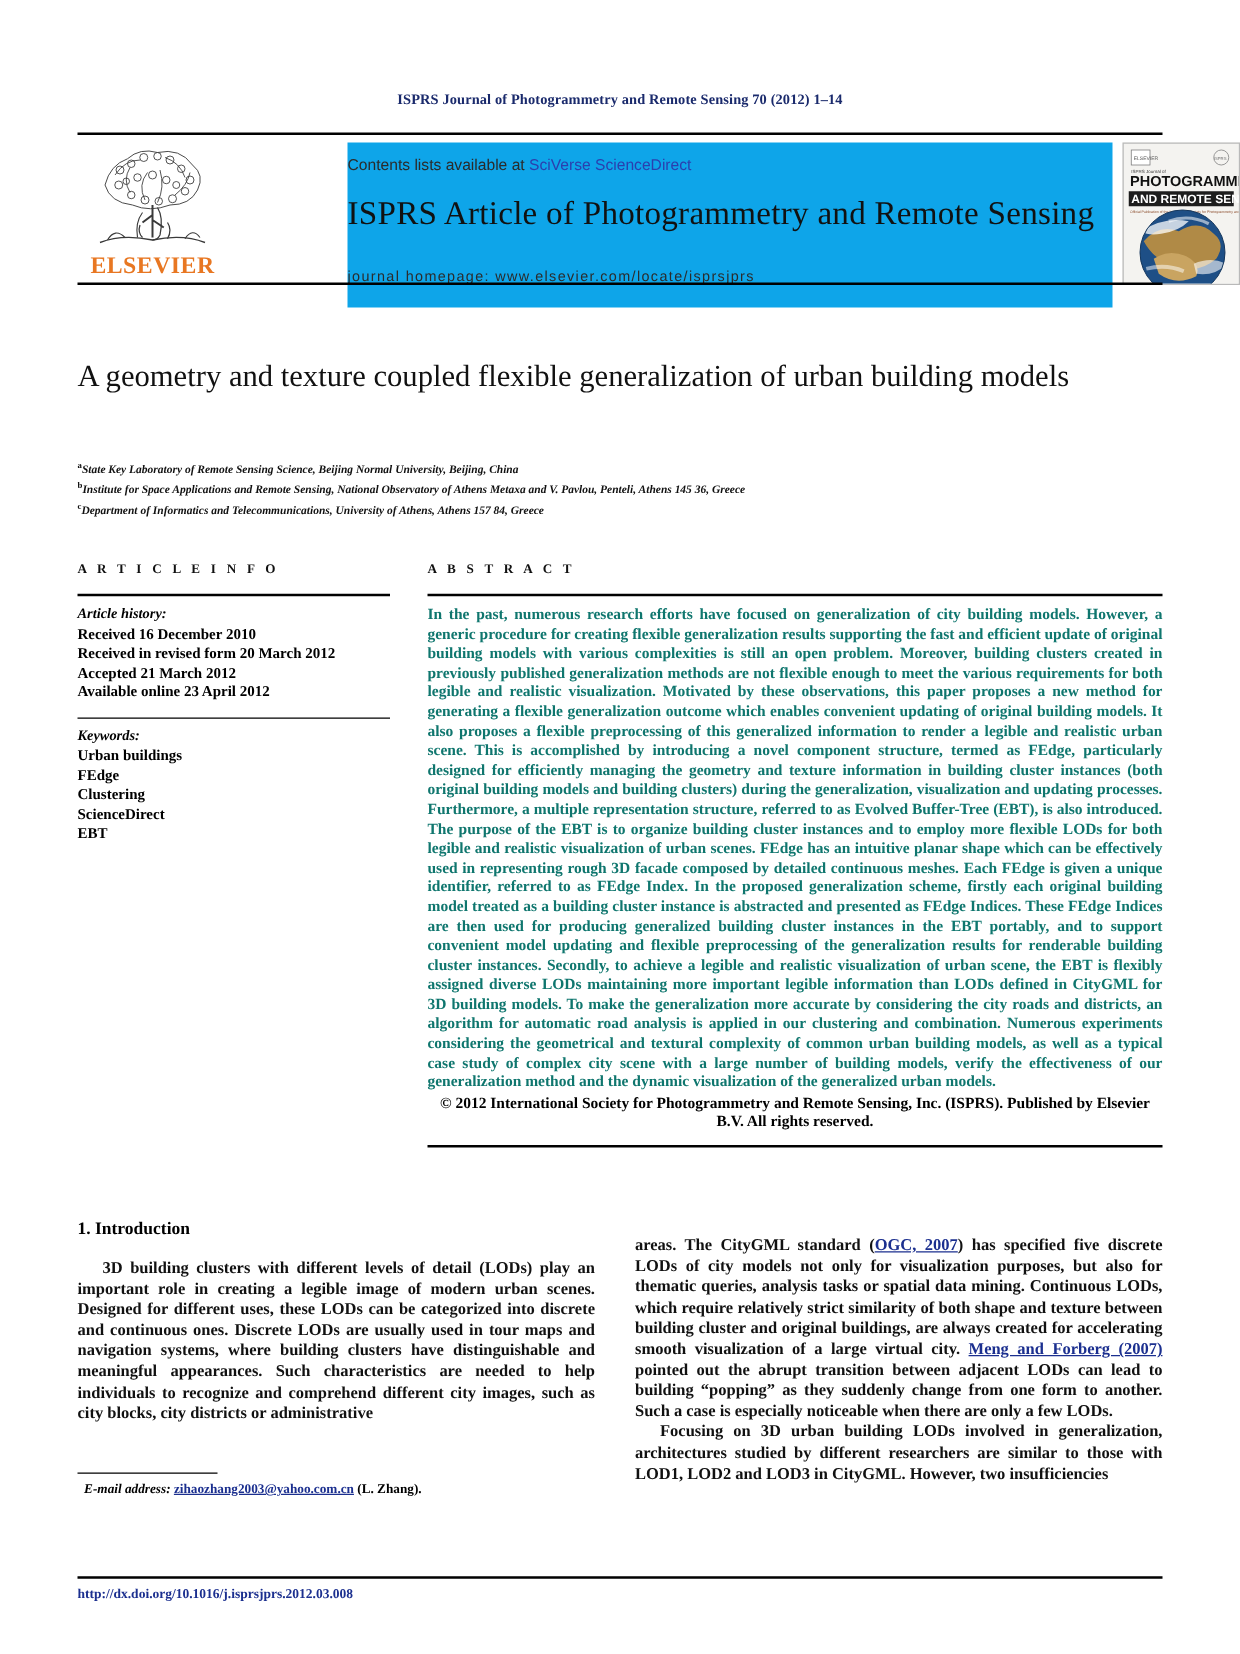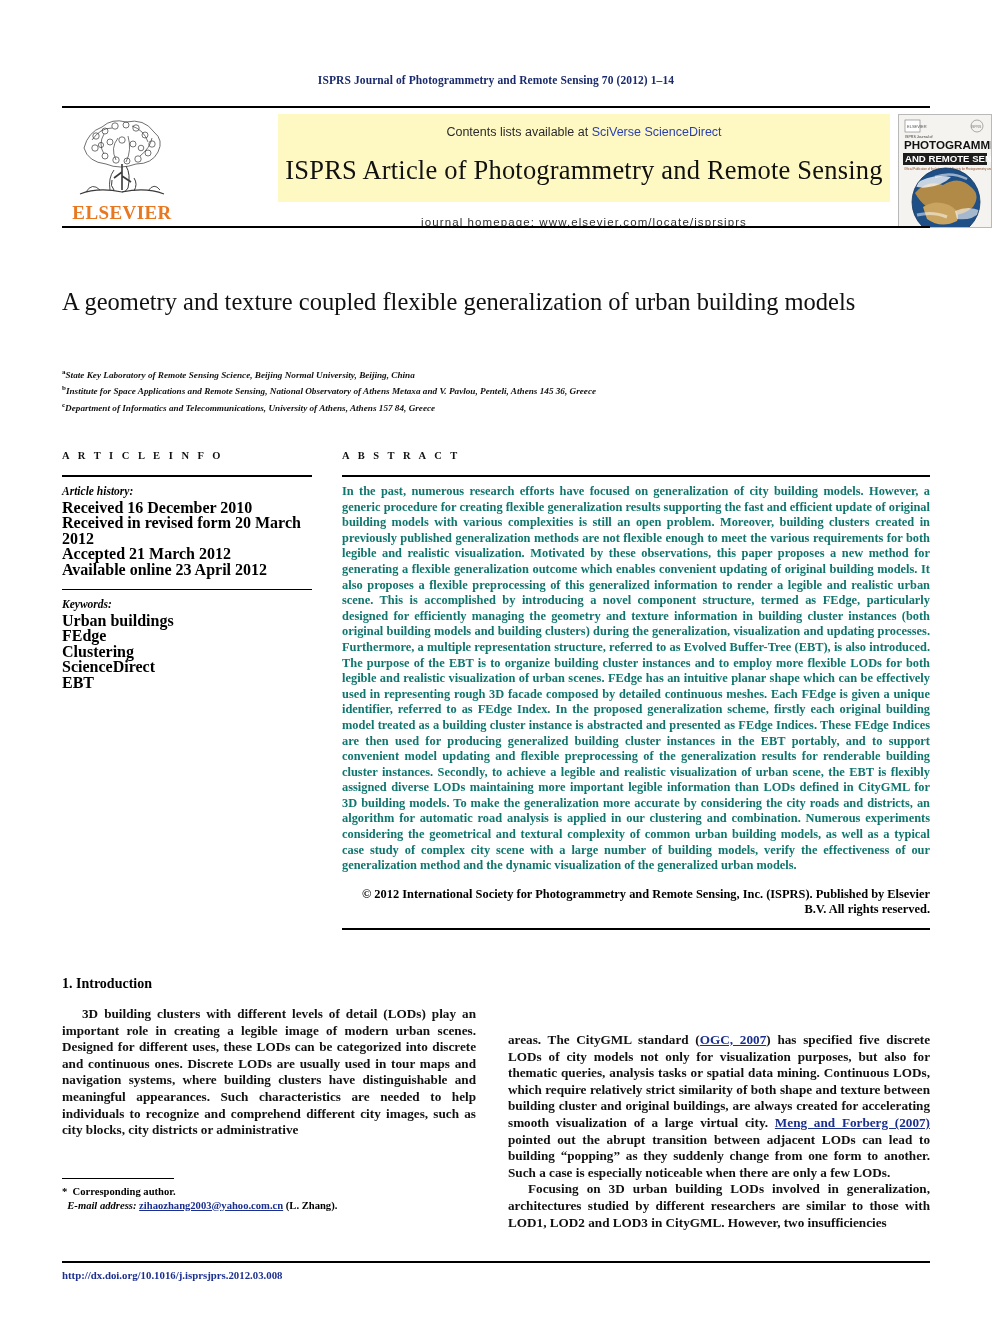--- a/index.html
+++ b/index.html
@@ -62,23 +62,22 @@
     font-weight: bold;
     color: #E87722;
     letter-spacing: 0.4px;
     line-height: 19px;
     margin-top: 1px;
   }
   .journal-band {
     position: absolute;
     left: 216px; top: 8px;
     width: 612px;
-    height: 88px;
-    background: #fef9c3;
-    text-align: center;
+    height: 132px;
+    background: #0ea5e9;
   }
   .contents-line {
     font-family: "Liberation Sans", sans-serif;
     font-size: 12.5px;
     color: #2b2b2b;
     padding-top: 11px;
   }
   .contents-line a {
     color: #2b3fae;
     text-decoration: none;
@@ -173,55 +172,54 @@
     margin-top: 12px;
     margin-bottom: 7px;
   }
   .hist-label, .kw-label {
     font-style: italic;
     font-weight: bold;
     font-size: 11.5px;
     line-height: 15.5px;
   }
   .hist-line, .kw-line {
-    font-size: 16px;
+    font-size: 12px;
     line-height: 15.5px;
     font-weight: bold;
   }
   .abstract-body {
     font-size: 12.4px;
     line-height: 15.6px;
     text-align: justify;
     font-weight: bold;
     color: #0f766e;
   }
   .copyright {
     font-size: 12.4px;
     line-height: 15.6px;
-    text-align: right;
-    font-weight: bold;
-    margin-top: 13px;
+    text-align: center;
+    font-weight: bold;
+    margin-top: 1px;
   }
   .abs-bottom-rule {
     height: 2px;
     background: #000;
     margin-top: 10px;
   }
 
   
   .col-left {
     position: absolute;
     left: 62px; top: 976px;
     width: 414px;
   }
   .col-right {
     position: absolute;
     left: 508px; top: 988px;
     width: 422px;
-    margin-top: 44px;
   }
   .body-head {
     font-size: 14px;
     font-weight: bold;
     margin: 0 0 14px 0;
   }
   .body-p {
     font-size: 13.2px;
     line-height: 16.6px;
     text-align: justify;
@@ -398,21 +396,20 @@
     <p class="body-p">3D building clusters with different levels of detail (LODs) play an important role in creating a legible image of modern urban scenes. Designed for different uses, these LODs can be categorized into discrete and continuous ones. Discrete LODs are usually used in tour maps and navigation systems, where building clusters have distinguishable and meaningful appearances. Such characteristics are needed to help individuals to recognize and comprehend different city images, such as city blocks, city districts or administrative</p>
   </div>
 
   <div class="col-right">
     <p class="body-p noind">areas. The CityGML standard (<a class="cite" href="#">OGC, 2007</a>) has specified five discrete LODs of city models not only for visualization purposes, but also for thematic queries, analysis tasks or spatial data mining. Continuous LODs, which require relatively strict similarity of both shape and texture between building cluster and original buildings, are always created for accelerating smooth visualization of a large virtual city. <a class="cite" href="#">Meng and Forberg (2007)</a> pointed out the abrupt transition between adjacent LODs can lead to building “popping” as they suddenly change from one form to another. Such a case is especially noticeable when there are only a few LODs.</p>
     <p class="body-p" style="margin-top:0;">Focusing on 3D urban building LODs involved in generalization, architectures studied by different researchers are similar to those with LOD1, LOD2 and LOD3 in CityGML. However, two insufficiencies</p>
   </div>
 
   <div class="footnote">
     <div class="fn-rule"></div>
-    <div class="fn-line"><span>*</span>&nbsp; Corresponding author.</div>
     <div class="fn-line">&nbsp;&nbsp;<i>E-mail address:</i> <a class="fn-mail" href="#">zihaozhang2003@yahoo.com.cn</a> (L. Zhang).</div>
   </div>
 
   <div class="page-foot">
     <div class="foot-rule"></div>
     <div class="foot-line foot-doi">http://dx.doi.org/10.1016/j.isprsjprs.2012.03.008</div>
   </div>
 
 </div>
 

